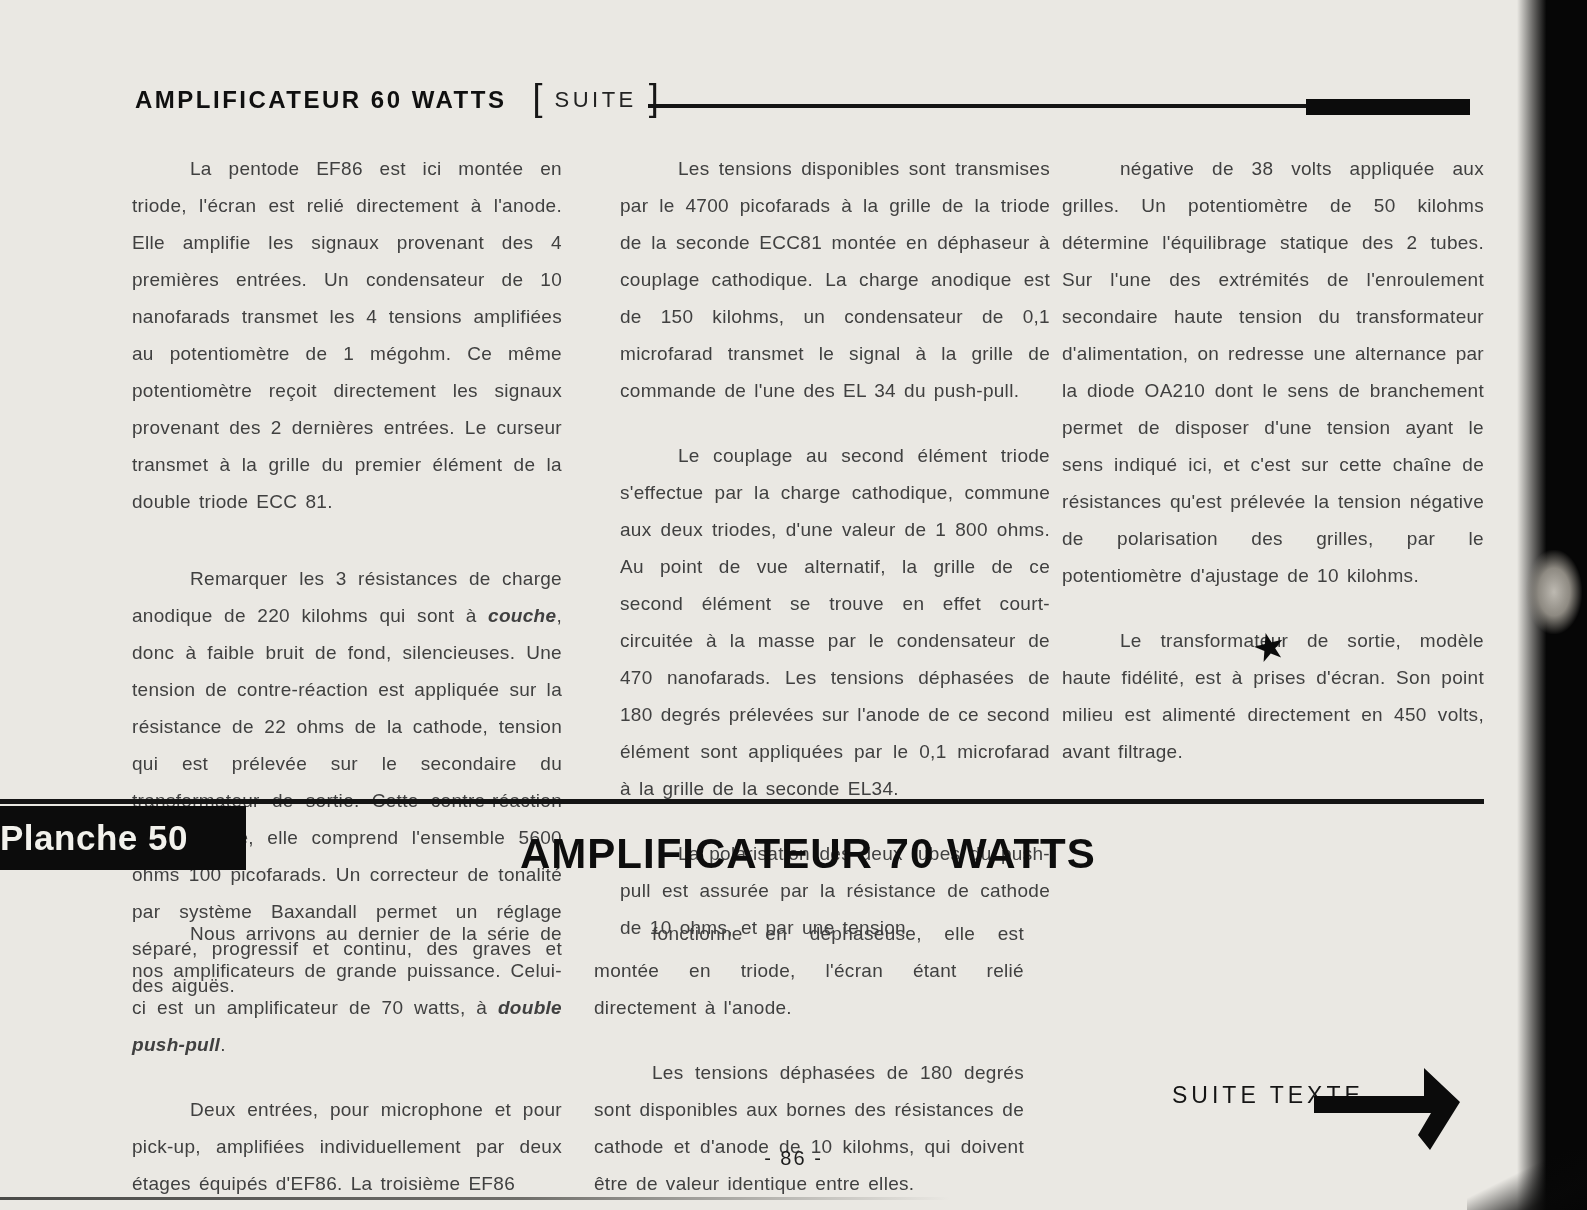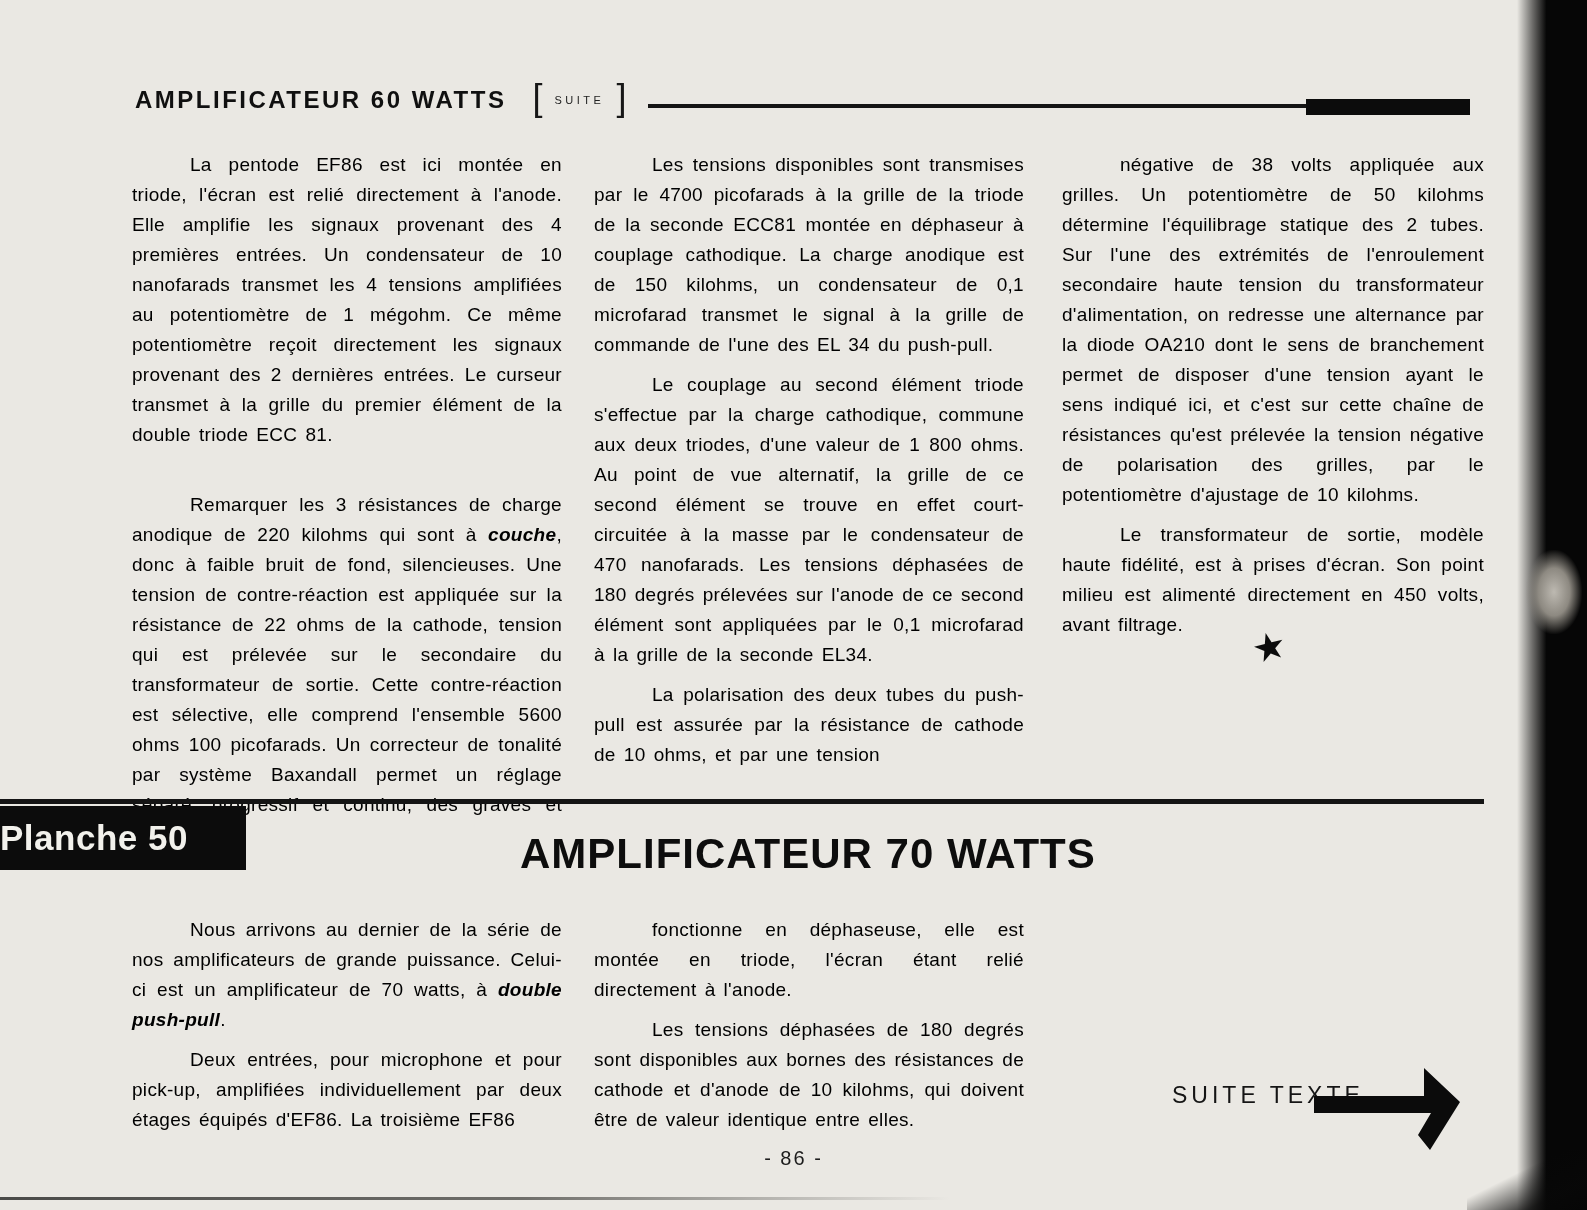--- a/index.html
+++ b/index.html
@@ -12,33 +12,33 @@
     overflow:hidden;
   }
   .page{position:absolute;inset:0;}
 
   
   .header{position:absolute;top:86px;left:135px;display:flex;align-items:center;white-space:nowrap;}
   .h-title{font-size:24px;font-weight:900;letter-spacing:2.5px;color:#101010;}
   .bracket{font-size:36px;font-weight:400;line-height:0;position:relative;top:-2px;color:#171717;}
   .bracket.left{margin-left:26px;margin-right:12px;}
   .bracket.right{margin-left:12px;}
-  .h-suite{font-size:11px;letter-spacing:3.5px;color:#222;}
+  .h-suite{font-size:22px;letter-spacing:3.5px;color:#222;}
   .rule-thin{position:absolute;top:104px;left:648px;width:822px;height:4px;background:#141414;}
   .rule-bar{position:absolute;top:99px;left:1306px;width:164px;height:16px;background:#0c0c0c;}
 
   
-  .col{position:absolute;text-align:justify;font-size:19px;line-height:30px;
-       letter-spacing:0.3px;word-spacing:2.5px;color:#000000;}
+  .col{position:absolute;text-align:justify;font-size:19px;line-height:37px;
+       letter-spacing:0.3px;word-spacing:2.5px;color:#404040;}
   .col p{margin:0;text-indent:58px;}
   .col p + p{margin-top:40px;}
-  .col p.tight{margin-top:10px;}
+  .col p.tight{margin-top:28px;}
   .col em{font-style:italic;font-weight:bold;}
   .col-1{left:132px;top:150px;width:430px;}
-  .col-2{left:594px;top:150px;width:430px;}
+  .col-2{left:620px;top:150px;width:430px;}
   .col-3{left:1062px;top:150px;width:422px;}
   .col-1b{left:132px;top:915px;width:430px;}
   .col-2b{left:594px;top:915px;width:430px;}
   .col-3b{left:1062px;top:920px;width:422px;}
 
   .star{position:absolute;left:1252px;top:628px;font-size:38px;color:#0b0b0b;
         transform:rotate(-14deg);line-height:1;}
 
   
   .divider{position:absolute;top:799px;left:0;width:1484px;height:5px;background:#141414;}

